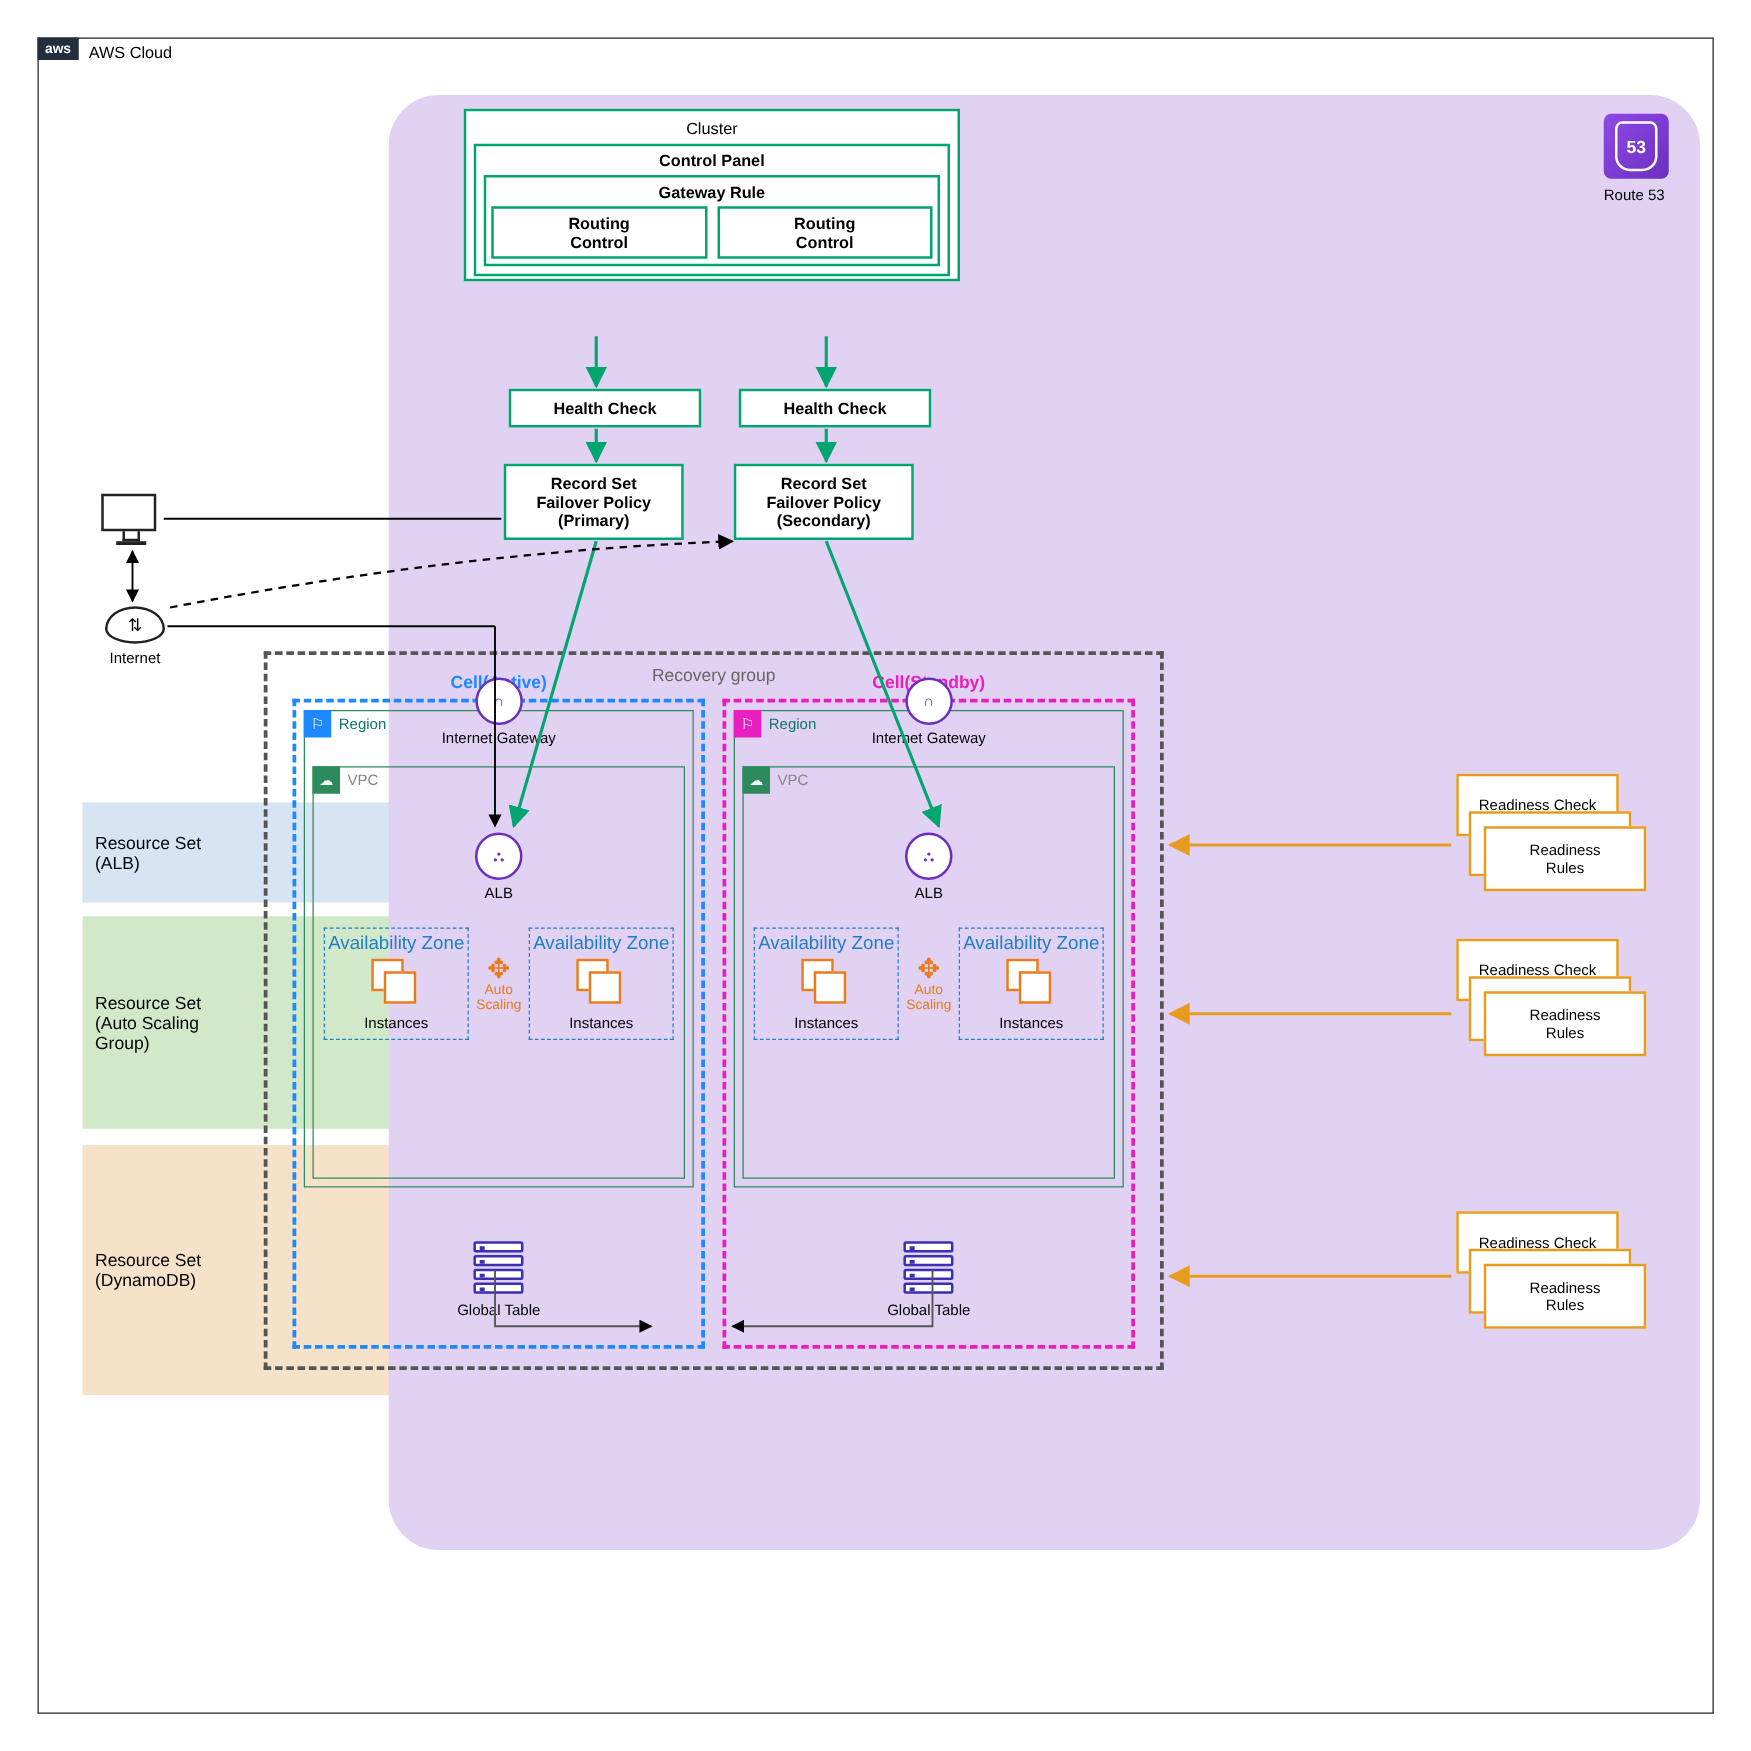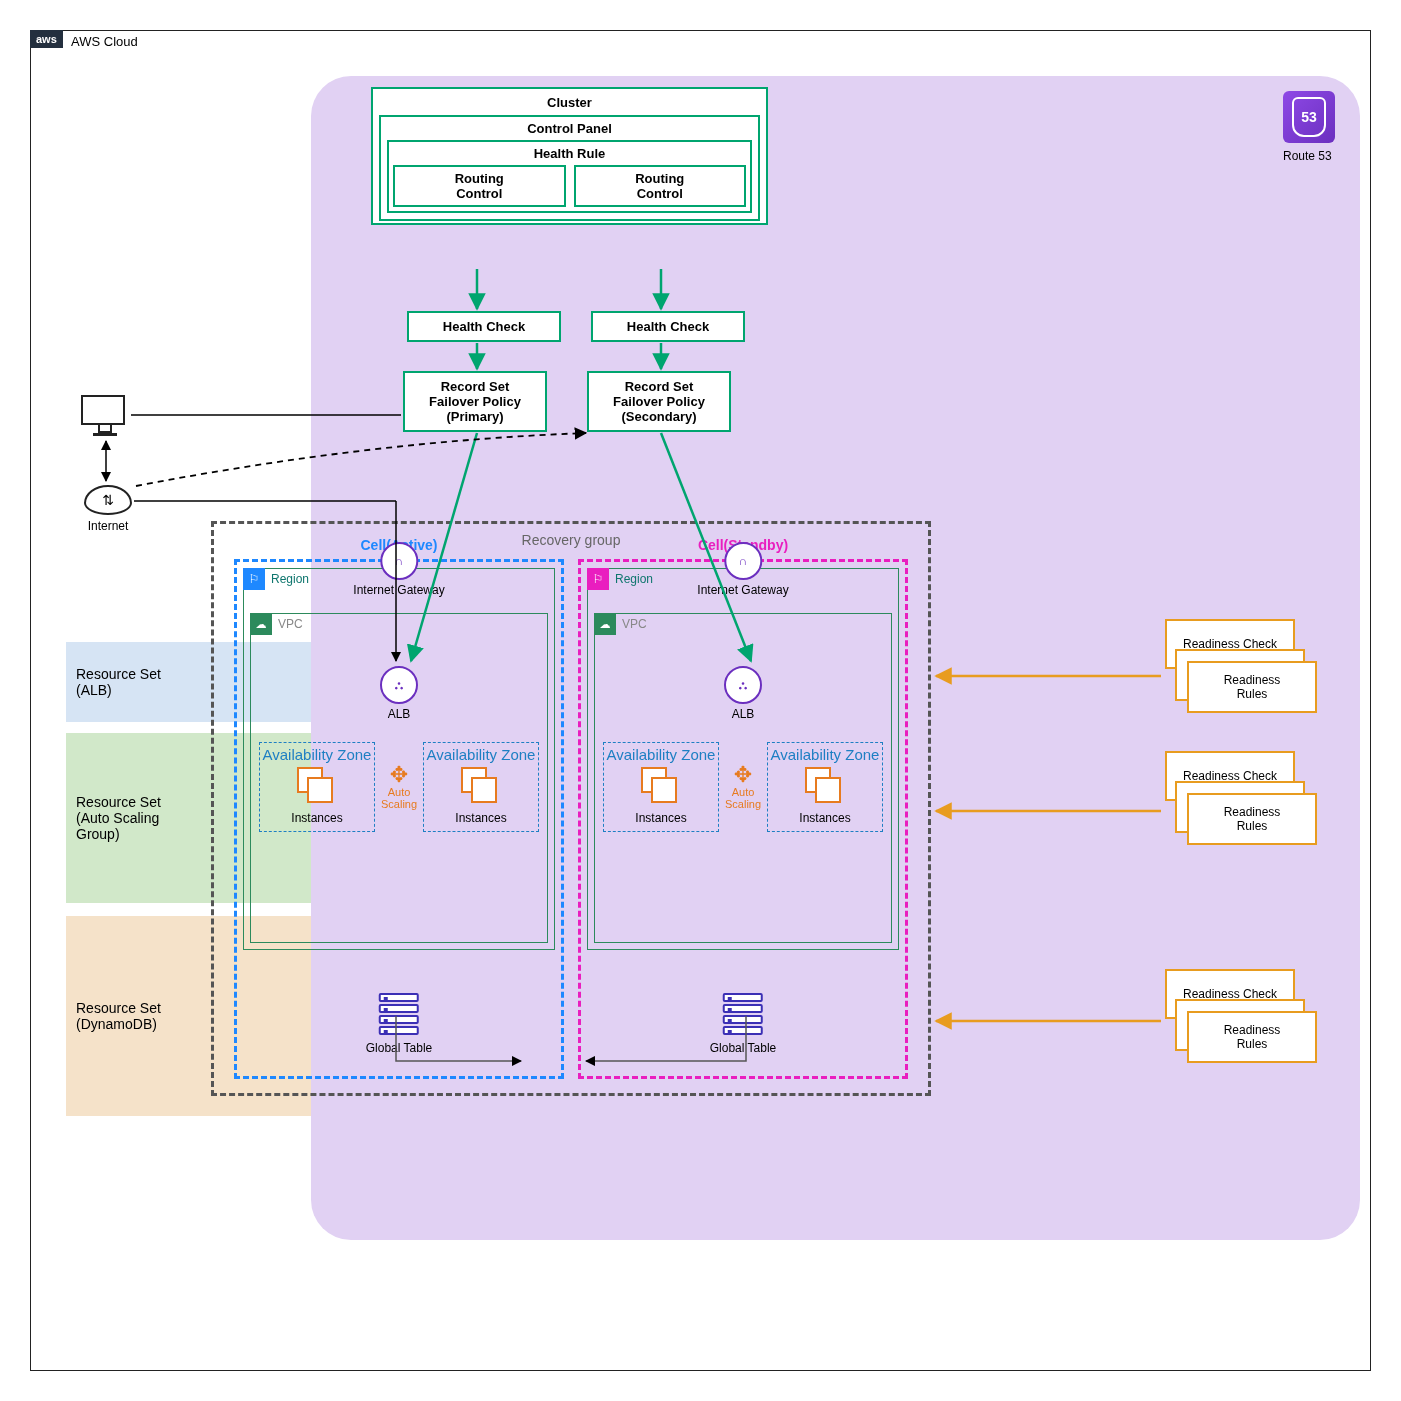--- a/index.html
+++ b/index.html
@@ -8,21 +8,21 @@
 .aws-badge { position: absolute; top: -1px; left: -1px; background: #232f3e; color: #fff; padding: 3px 6px; font-size: 11px; font-weight: bold; }
 .aws-label { position: absolute; top: 3px; left: 40px; font-size: 13px; }
 
 .purple-bg { position: absolute; top: 45px; left: 280px; right: 10px; bottom: 130px; background: #e1d1f3; border-radius: 40px 40px 40px 40px; }
 .route53-box { position: absolute; top: 15px; right: 25px; }
 .route53-icon { width: 52px; height: 52px; background: linear-gradient(135deg, #8e49e6, #6b2fbf); border-radius: 6px; display: flex; align-items: center; justify-content: center; color: #fff; font-weight: bold; margin: 0 auto 6px; }
 .route53-shield { width: 34px; height: 40px; border: 2px solid #fff; border-radius: 6px 6px 12px 12px; display: flex; align-items: center; justify-content: center; font-size: 14px; }
 
 .box { border: 2px solid #00a56f; background: #fff; text-align: center; font-size: 13px; }
 .cluster { position: absolute; top: 56px; left: 340px; width: 397px; padding: 6px 6px 2px; }
-.cluster-title { font-weight: bold; margin-bottom: 5px; }
+.cluster-title { font-weight: normal; margin-bottom: 5px; }
 .endpoint { border: 2px solid #00a56f; padding: 6px; margin-bottom: 6px; font-weight: bold; }
 .control-panel { border: 2px solid #00a56f; padding: 4px 6px 6px; }
 .safety { border: 2px solid #00a56f; padding: 4px; margin-top: 4px; }
 .routing-row { display: flex; gap: 8px; margin-top: 4px; }
 .routing { flex: 1; border: 2px solid #00a56f; padding: 4px; font-weight: bold; }
 
 .hc { position: absolute; width: 154px; padding: 6px; font-weight: bold; }
 .hc1 { top: 280px; left: 376px; }
 .hc2 { top: 280px; left: 560px; }
 .rs { position: absolute; width: 144px; padding: 6px; font-weight: bold; white-space: pre-line; }
@@ -127,21 +127,21 @@
         </div>
       <div>Route 53</div>
     </div>
   </div>
 
   <div class="box cluster">
     <div class="cluster-title">Cluster</div>
     <div class="control-panel">
       <div style="font-weight:bold">Control Panel</div>
       <div class="safety">
-        <div style="font-weight:bold">Health Rule</div>
+        <div style="font-weight:bold">Gateway Rule</div>
         <div class="routing-row">
           <div class="routing" style="white-space:pre-line">Routing
 Control</div>
           <div class="routing" style="white-space:pre-line">Routing
 Control</div>
         </div>
       </div>
     </div>
   </div>
 

